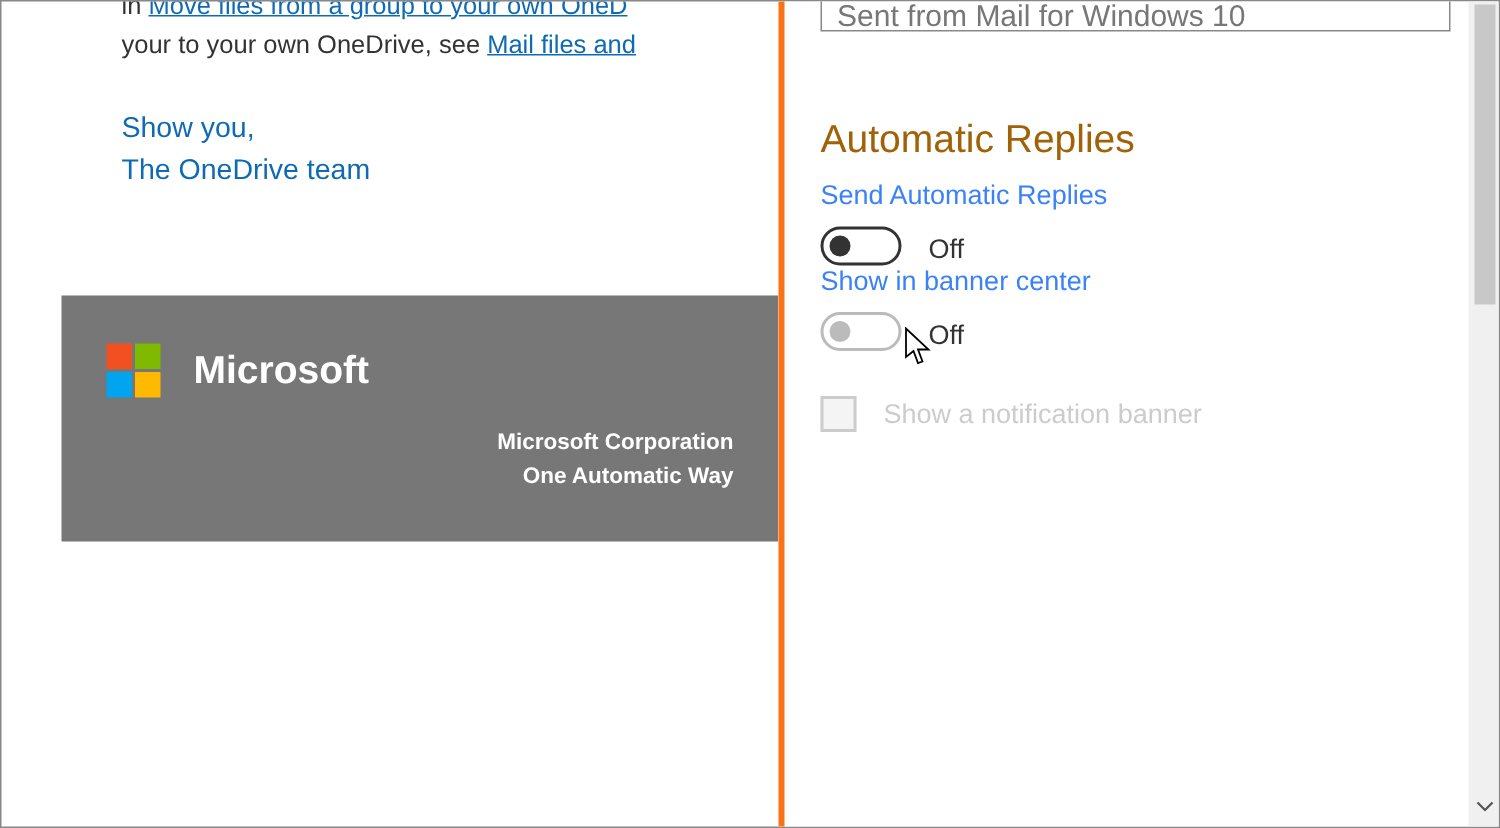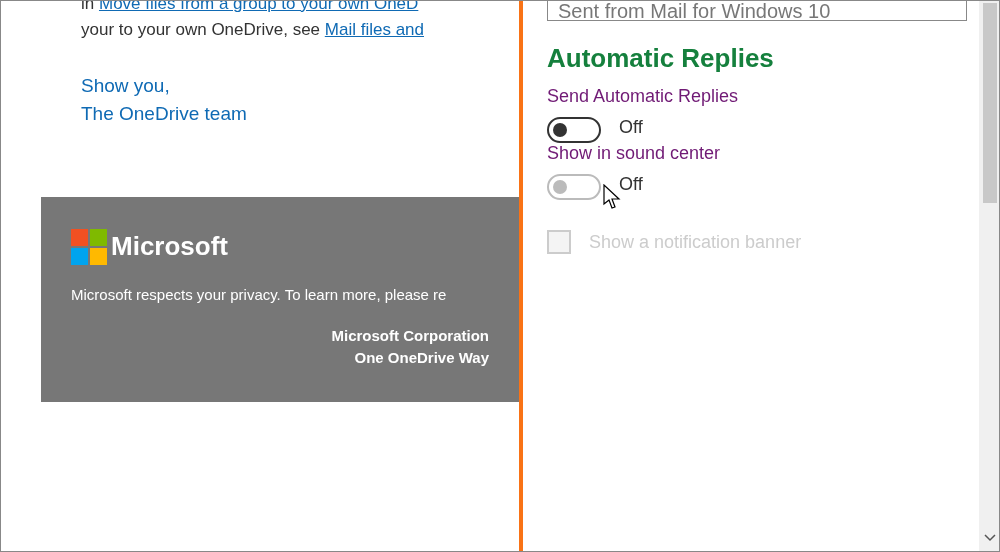--- a/index.html
+++ b/index.html
@@ -53,21 +53,21 @@
       background: #777777;
       color: #fff;
       padding: 30px 30px 32px 30px;
       font-size: 15px;
       line-height: 1.5;
       overflow: hidden;
     }
     .ms-logo-row {
       display: flex;
       align-items: center;
-      gap: 4px;
+      gap: 22px;
       margin-bottom: 18px;
     }
     .ms-grid {
       width: 36px;
       height: 36px;
       display: grid;
       grid-template-columns: 1fr 1fr;
       grid-template-rows: 1fr 1fr;
       gap: 2px;
     }
@@ -128,33 +128,33 @@
       padding: 4px 10px 8px 10px;
       font-size: 20px;
       color: #777;
       width: 420px;
       height: 26px;
       overflow: hidden;
       white-space: nowrap;
     }
     .section-h {
       font-size: 26px;
-      color: #15803d;
-      font-weight: 700;
-      margin-top: 22px;
+      color: #a16207;
+      font-weight: 400;
+      margin-top: 56px;
       margin-bottom: 12px;
     }
     .sub-label {
       font-size: 18px;
-      color: #701a75;
+      color: #3b82f6;
       margin-bottom: 10px;
     }
     .toggle-row {
       display: flex;
-      align-items: flex-start;
+      align-items: flex-end;
       gap: 18px;
     }
     .toggle {
       width: 54px;
       height: 26px;
       border: 2px solid #333;
       border-radius: 26px;
       position: relative;
       cursor: pointer;
       background: #fff;
@@ -217,39 +217,38 @@
     <div class="footer">
       <div class="ms-logo-row">
         <div class="ms-grid">
           <div class="sq r"></div>
             <div class="sq g"></div>
             <div class="sq b"></div>
             <div class="sq y"></div>
         </div>
         <div class="ms-name">Microsoft</div>
       </div>
-      <p class="privacy">Microsoft respects your privacy. To learn more, please re</p>
       <p class="addr">Microsoft Corporation</p>
-      <p class="addr">One OneDrive Way</p>
+      <p class="addr">One Automatic Way</p>
     </div>
   </div>
 
   <div class="settings-pane">
     <div class="sig-input">Sent from Mail for Windows 10</div>
 
     <h2 class="section-h">Automatic Replies</h2>
     <div class="sub-label">Send Automatic Replies</div>
     <div class="toggle-row">
       <div class="toggle">
           <div class="knob"></div>
         </div>
       <div class="toggle-state">Off</div>
     </div>
 
-    <div class="sub-label">Show in sound center</div>
+    <div class="sub-label">Show in banner center</div>
     <div class="toggle-row" style="position:relative">
       <div class="toggle light">
           <div class="knob"></div>
         </div>
       <div class="toggle-state">Off</div>
       <svg class="cursor" style="left:56px;top:10px" width="20" height="28" viewBox="0 0 20 28">
         <path d="M1 1 L1 20 L6 16 L9 24 L12 23 L9 15 L16 15 Z" fill="#fff" stroke="#000" stroke-width="1.2"></path>
       </svg>
     </div>
 

